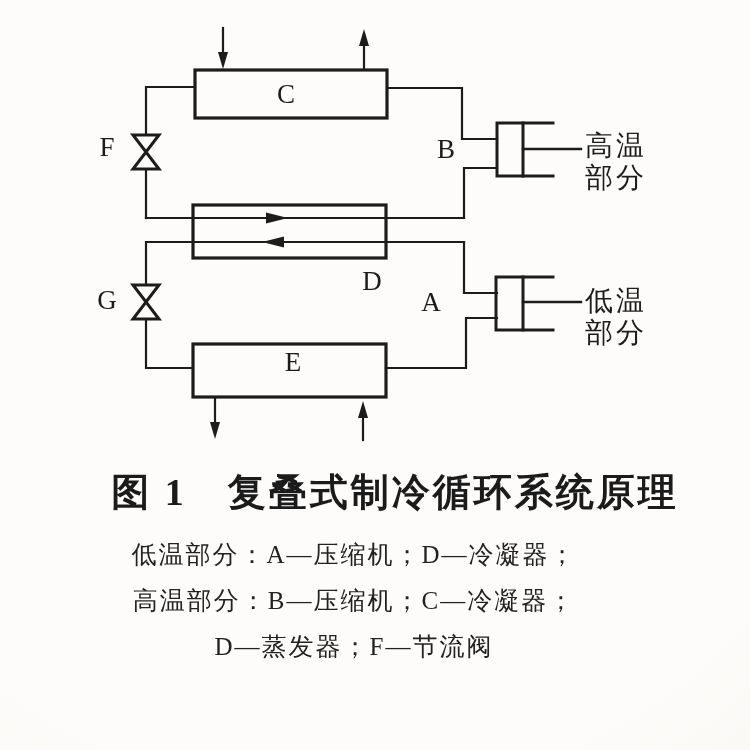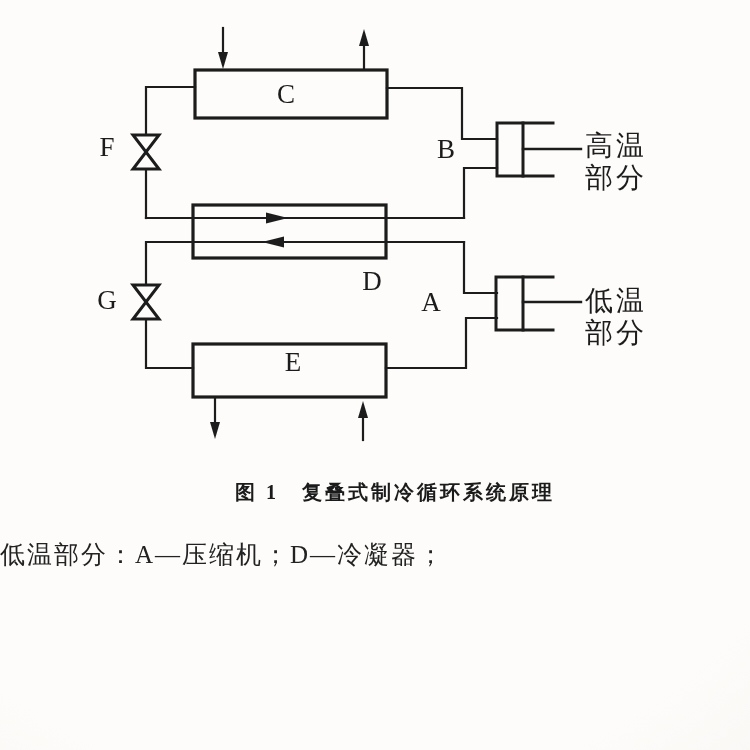--- a/index.html
+++ b/index.html
@@ -10,26 +10,26 @@
       radial-gradient(ellipse 130% 120% at 45% 40%, #fdfcfa 55%, #f4f2ee 84%, #e9e6e1 100%);
     font-family:"Liberation Serif","DejaVu Serif",serif;
     color:#1f1f1f;
     overflow:hidden;
   }
   .diagram-svg{position:absolute;left:0;top:0;}
   .svg-letter{font-family:"Liberation Serif","DejaVu Serif",serif;font-size:27px;fill:#1c1c1c;}
   .svg-cjk{font-family:"Liberation Serif","DejaVu Serif",serif;font-size:28px;fill:#1c1c1c;letter-spacing:3px;}
   .caption{
     position:absolute;left:40px;top:474px;width:710px;
-    text-align:center;font-size:20px;font-weight:600;
+    text-align:center;font-size:38px;font-weight:600;
     letter-spacing:3px;line-height:36px;color:#1b1b1b;
   }
   .legend{
     position:absolute;left:0px;top:532px;width:708px;
-    text-align:left;font-size:25px;line-height:46px;
+    text-align:center;font-size:25px;line-height:46px;
     letter-spacing:2px;color:#222;
   }
   .legend-line{white-space:nowrap;}
 </style>
 </head>
 <body>
 
 <div class="page">
 
   <svg class="diagram-svg" width="750" height="462" viewBox="0 0 750 462" fill="none" stroke="#1c1c1c" stroke-width="2.2" stroke-linecap="square">
@@ -108,15 +108,17 @@
     <g stroke="none">
       <text x="585" y="310" class="svg-cjk">低温</text>
       <text x="585" y="342" class="svg-cjk">部分</text>
     </g>
   </svg>
 
   <div class="caption">图 1　复叠式制冷循环系统原理</div>
 
   <div class="legend">
     <div class="legend-line">低温部分：A—压缩机；D—冷凝器；</div>
+    <div class="legend-line">高温部分：B—压缩机；C—冷凝器；</div>
+    <div class="legend-line">D—蒸发器；F—节流阀</div>
   </div>
 
 </div>
 
 </body></html>

